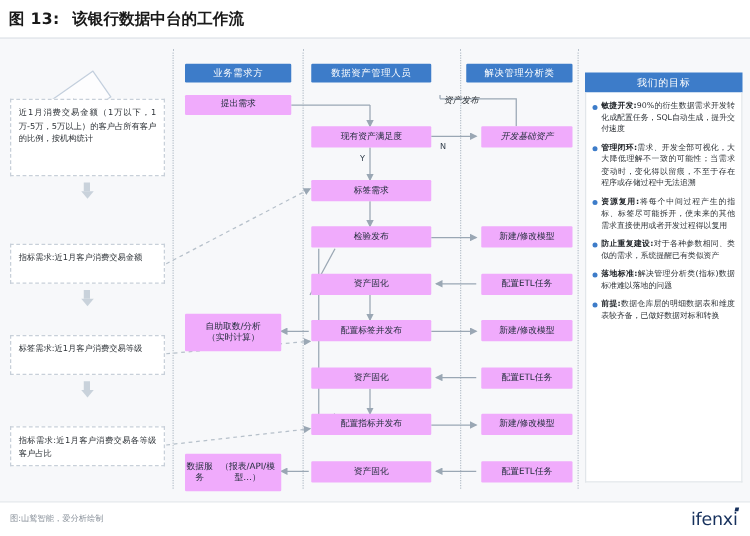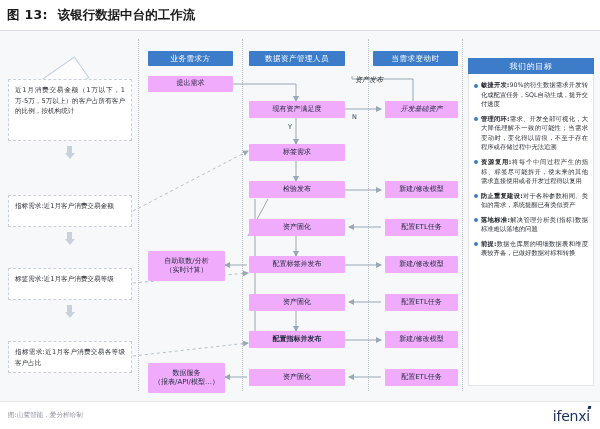--- a/index.html
+++ b/index.html
@@ -159,21 +159,21 @@
 
   <div class="canvas">
 
     <div class="lane-sep" style="left:138px;"></div>
     <div class="lane-sep" style="left:242px;"></div>
     <div class="lane-sep" style="left:368px;"></div>
     <div class="lane-sep" style="left:462px;"></div>
 
     <div class="col-head" style="left:148px; top:20px; width:85px;">业务需求方</div>
     <div class="col-head" style="left:249px; top:20px; width:96px;">数据资产管理人员</div>
-    <div class="col-head" style="left:373px; top:20px; width:85px;">当需求变动时</div>
+    <div class="col-head" style="left:373px; top:20px; width:85px;">解决管理分析类</div>
 
     <svg class="diag" viewBox="0 0 600 370">
       <defs>
         <marker id="ah" markerWidth="6" markerHeight="6" refX="5" refY="3" orient="auto">
           <path d="M0,0 L6,3 L0,6 z" fill="#9aa7b4"></path>
         </marker>
       </defs>
       <g stroke="#9aa7b4" stroke-width="1" fill="none">
 
         <path d="M233,53 L296,53"></path>
@@ -249,35 +249,35 @@
 
     <div class="dash-box" style="left:8px; top:310px; width:124px; height:32px;">指标需求:近1月客户消费交易各等级客户占比</div>
 
     <div class="pbox" style="left:148px; top:45px; width:85px; height:16px;">提出需求</div>
 
     <div class="pbox two" style="left:148px; top:220px; width:77px; height:30px; flex-direction:column;">
       <span>自助取数/分析</span>
       <span>（实时计算）</span>
     </div>
 
-    <div class="pbox two" style="left:148px; top:332px; width:77px; height:30px; flex-direction:column;">
+    <div class="pbox two" style="left:148px; top:332px; width:77px; height:30px; flex-direction:row;">
       <span>数据服务</span>
       <span>（报表/API/模型…）</span>
     </div>
 
     <div class="pbox" style="left:249px; top:70px; width:96px; height:17px;">现有资产满足度</div>
     <div class="yn" style="left:288px; top:92px;">Y</div>
     <div class="yn" style="left:352px; top:82px;">N</div>
 
     <div class="pbox" style="left:249px; top:113px; width:96px; height:17px;">标签需求</div>
     <div class="pbox" style="left:249px; top:150px; width:96px; height:17px;">检验发布</div>
     <div class="pbox" style="left:249px; top:188px; width:96px; height:17px;">资产固化</div>
     <div class="pbox" style="left:249px; top:225px; width:96px; height:17px;">配置标签并发布</div>
     <div class="pbox" style="left:249px; top:263px; width:96px; height:17px;">资产固化</div>
-    <div class="pbox" style="left:249px; top:300px; width:96px; height:17px;font-weight:bold;">配置指标并发布</div>
+    <div class="pbox" style="left:249px; top:300px; width:96px; height:17px;">配置指标并发布</div>
     <div class="pbox" style="left:249px; top:338px; width:96px; height:17px;">资产固化</div>
 
     <div class="free-label" style="left:355px; top:44px;">资产发布</div>
 
     <div class="pbox" style="left:385px; top:70px; width:73px; height:17px;font-style:italic;">开发基础资产</div>
     <div class="pbox" style="left:385px; top:150px; width:73px; height:17px;">新建/修改模型</div>
     <div class="pbox" style="left:385px; top:188px; width:73px; height:17px;">配置ETL任务</div>
     <div class="pbox" style="left:385px; top:225px; width:73px; height:17px;">新建/修改模型</div>
     <div class="pbox" style="left:385px; top:263px; width:73px; height:17px;">配置ETL任务</div>
     <div class="pbox" style="left:385px; top:300px; width:73px; height:17px;">新建/修改模型</div>

